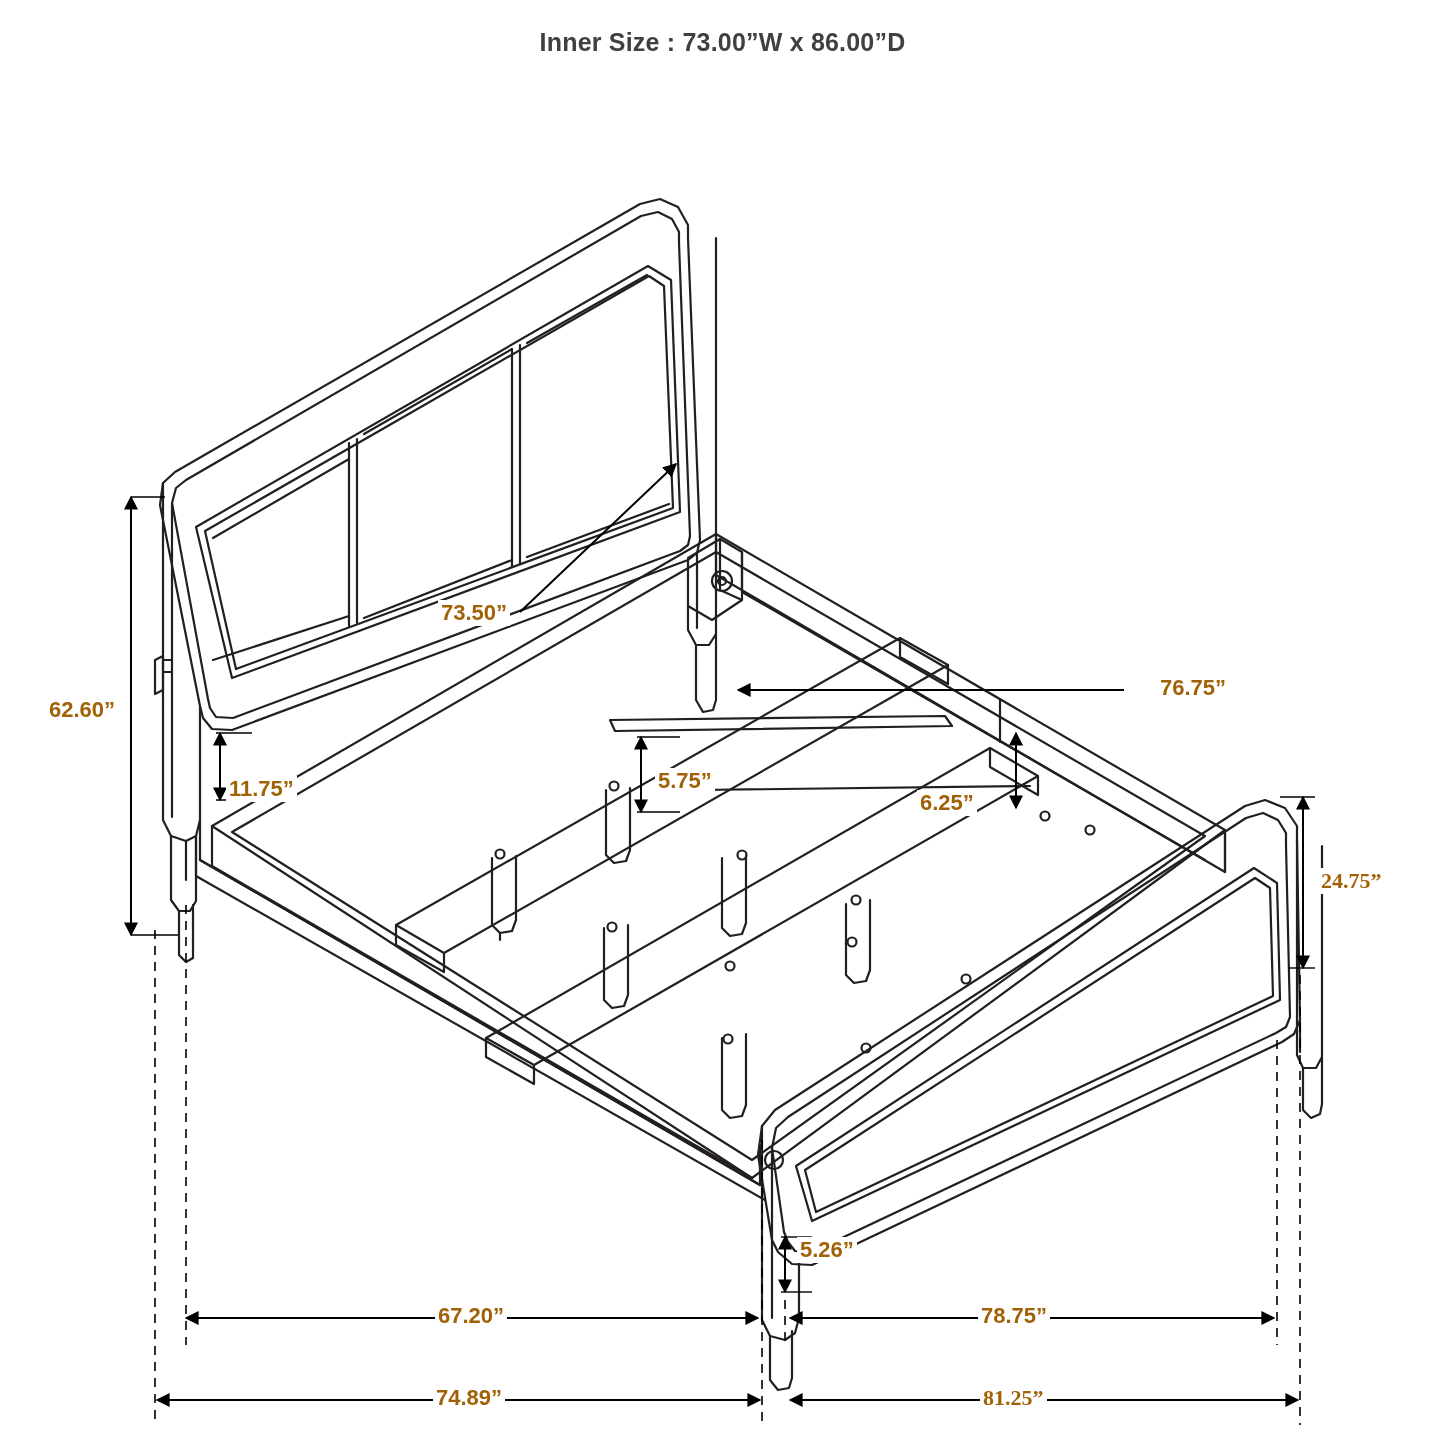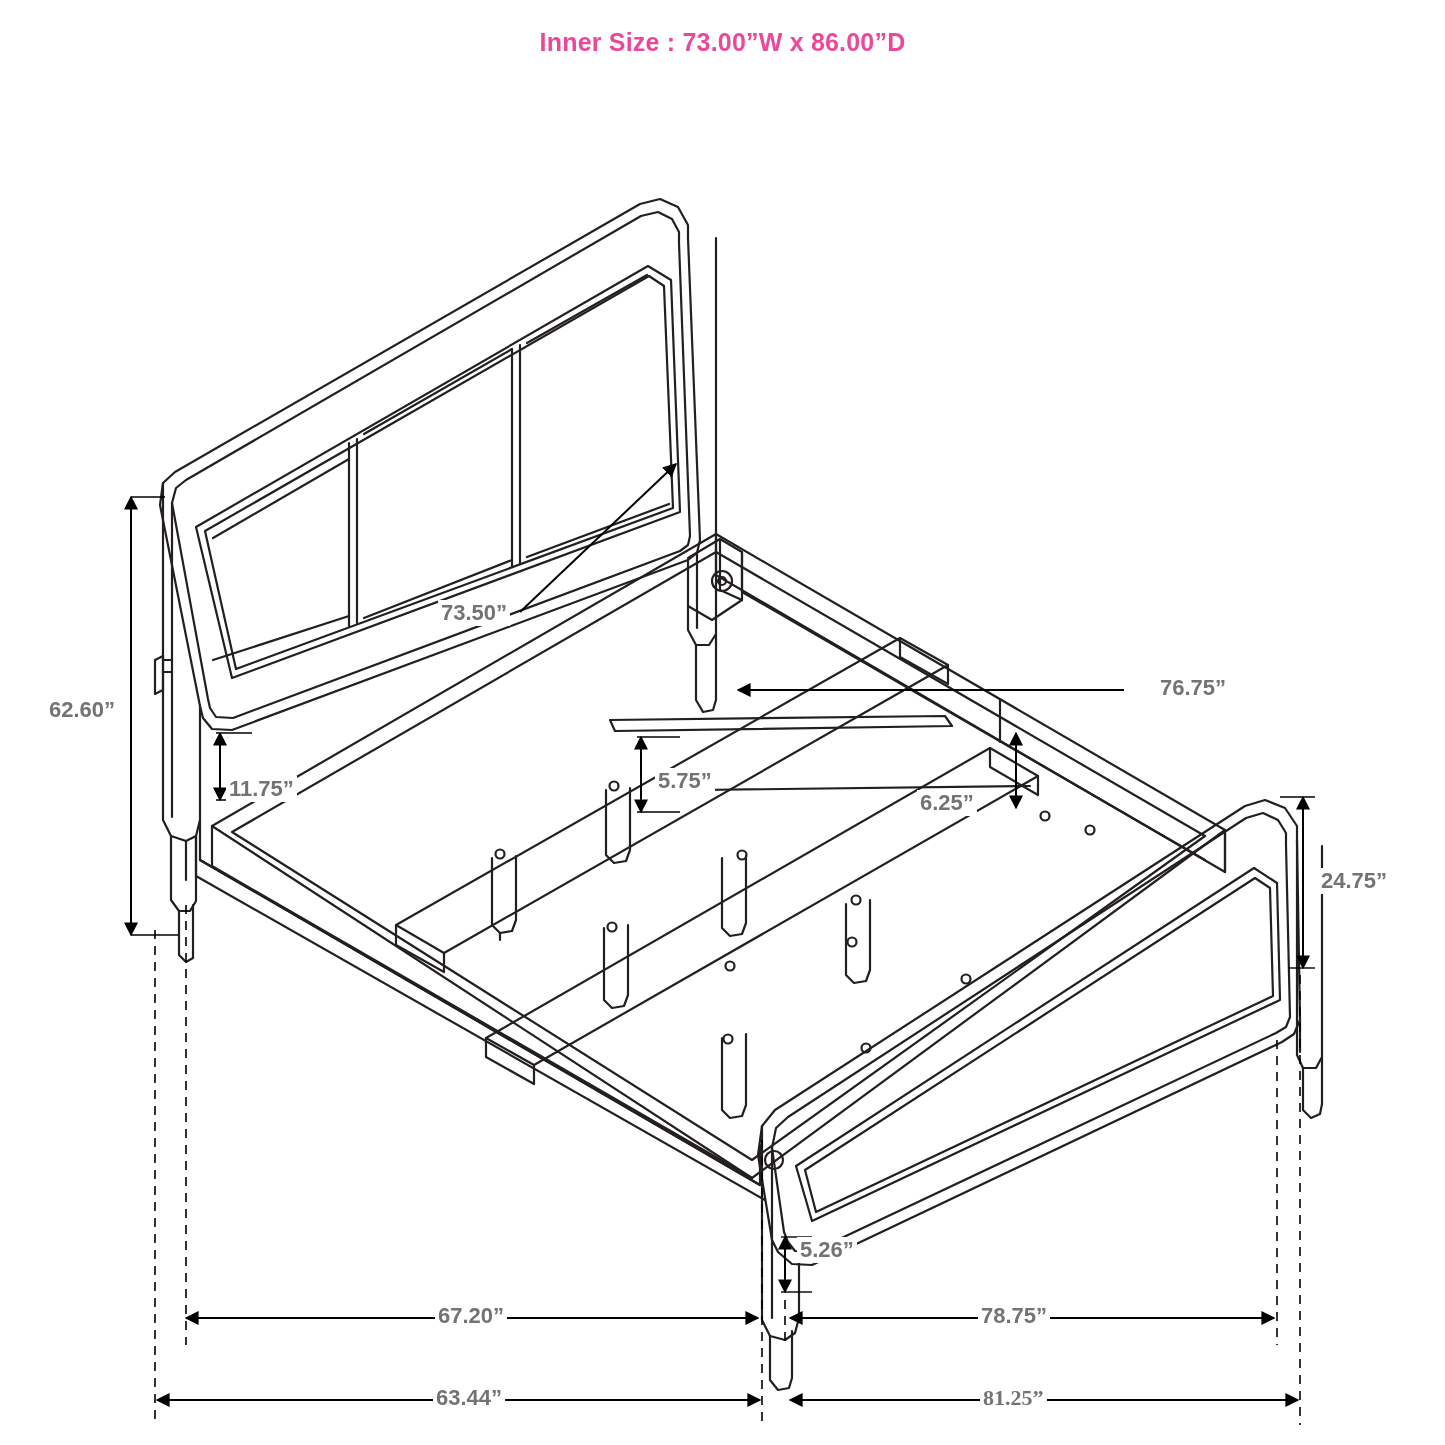--- a/index.html
+++ b/index.html
@@ -18,35 +18,35 @@
     overflow: hidden;
   }
   #title {
     position: absolute;
     top: 28px;
     left: 0;
     width: 1445px;
     text-align: center;
     font-size: 25px;
     font-weight: bold;
-    color: #ec4899;
+    color: #404040;
     letter-spacing: 0.2px;
   }
   svg.layer {
     position: absolute;
     top: 0;
     left: 0;
     width: 1445px;
     height: 1445px;
   }
   .dim {
     position: absolute;
     font-size: 22px;
     font-weight: bold;
-    color: #737373;
+    color: #a16207;
     white-space: nowrap;
     background: #ffffff;
     padding: 0 3px;
   }
 </style>
 </head>
 <body>
 
 <div id="page">
 
@@ -213,20 +213,20 @@
       <line x1="790" y1="1400" x2="1298" y2="1400" marker-start="url(#ar)" marker-end="url(#ar)"></line>
     </g>
   </svg>
 
   <div class="dim" style="left:46px;  top:697px;">62.60”</div>
   <div class="dim" style="left:438px; top:600px;">73.50”</div>
   <div class="dim" style="left:226px; top:748px;margin-top:28px;">11.75”</div>
   <div class="dim" style="left:655px; top:768px;">5.75”</div>
   <div class="dim" style="left:917px; top:790px;">6.25”</div>
   <div class="dim" style="left:1129px;top:675px;margin-left:28px;">76.75”</div>
-  <div class="dim" style="left:1318px;top:868px;">24.75”</div>
+  <div class="dim" style="left:1318px;top:868px;font-family:Liberation Serif, serif;">24.75”</div>
   <div class="dim" style="left:797px; top:1237px;">5.26”</div>
   <div class="dim" style="left:435px; top:1303px;">67.20”</div>
   <div class="dim" style="left:978px; top:1303px;">78.75”</div>
-  <div class="dim" style="left:433px; top:1385px;">63.44”</div>
+  <div class="dim" style="left:433px; top:1385px;">74.89”</div>
   <div class="dim" style="left:980px; top:1385px;font-family:Liberation Serif, serif;">81.25”</div>
 
 </div>
 
 </body></html>

